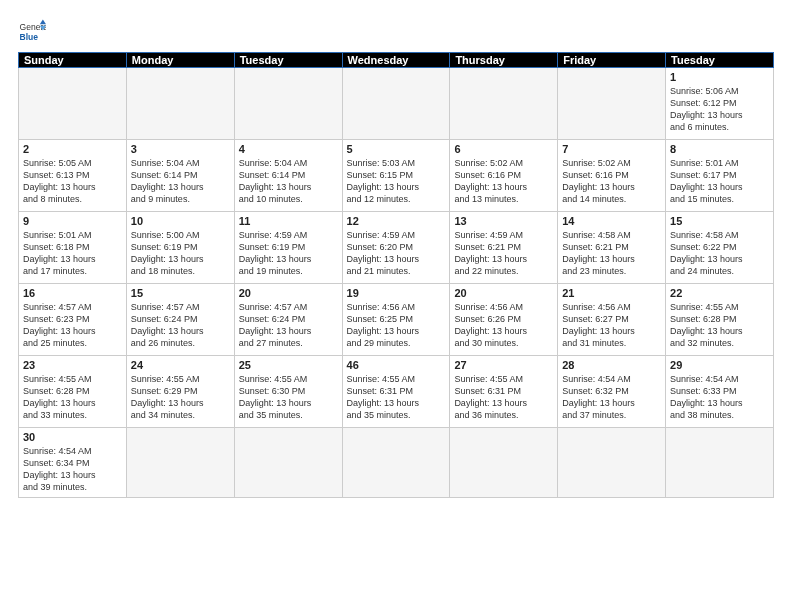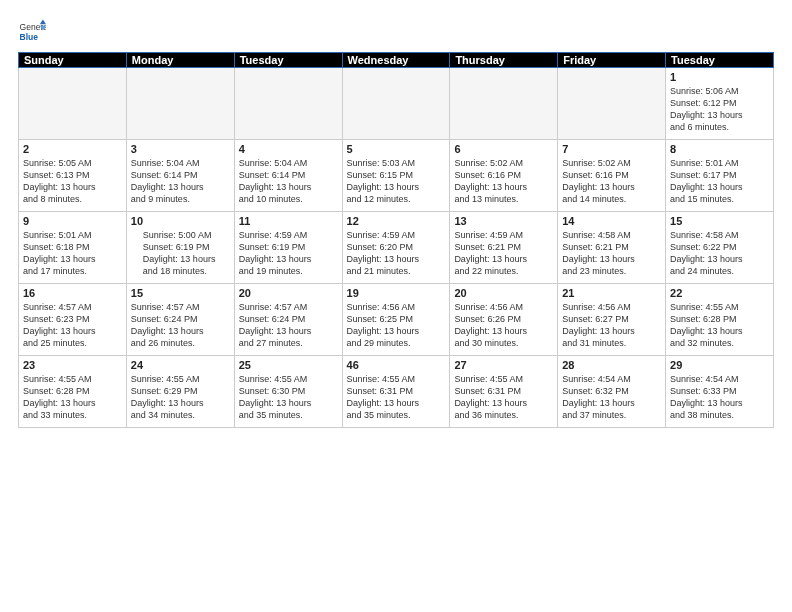--- a/index.html
+++ b/index.html
@@ -186,21 +186,21 @@
         <tr>
           <td>
             <span class="day-num">9</span>
             <div class="day-info" style="white-space: pre-line;">Sunrise: 5:01 AM
 Sunset: 6:18 PM
 Daylight: 13 hours
 and 17 minutes.</div>
           </td>
           <td>
             <span class="day-num">10</span>
-            <div class="day-info" style="white-space: pre-line; margin-left: 12px;">Sunrise: 5:00 AM
+            <div class="day-info" style="white-space: pre-line;">Sunrise: 5:00 AM
 Sunset: 6:19 PM
 Daylight: 13 hours
 and 18 minutes.</div>
           </td>
           <td>
             <span class="day-num">11</span>
             <div class="day-info" style="white-space: pre-line;">Sunrise: 4:59 AM
 Sunset: 6:19 PM
 Daylight: 13 hours
 and 19 minutes.</div>
@@ -328,16 +328,31 @@
 Daylight: 13 hours
 and 37 minutes.</div>
           </td>
           <td>
             <span class="day-num">29</span>
             <div class="day-info" style="white-space: pre-line;">Sunrise: 4:54 AM
 Sunset: 6:33 PM
 Daylight: 13 hours
 and 38 minutes.</div>
           </td>
+        </tr>
+        <tr>
+          <td class="last-row">
+            <span class="day-num">30</span>
+            <div class="day-info" style="white-space: pre-line;">Sunrise: 4:54 AM
+Sunset: 6:34 PM
+Daylight: 13 hours
+and 39 minutes.</div>
+          </td>
+          <td class="last-row empty"></td>
+          <td class="last-row empty"></td>
+          <td class="last-row empty"></td>
+          <td class="last-row empty"></td>
+          <td class="last-row empty"></td>
+          <td class="last-row empty"></td>
         </tr>
       </tbody>
   </table>
 </div>
 
 </body></html>

